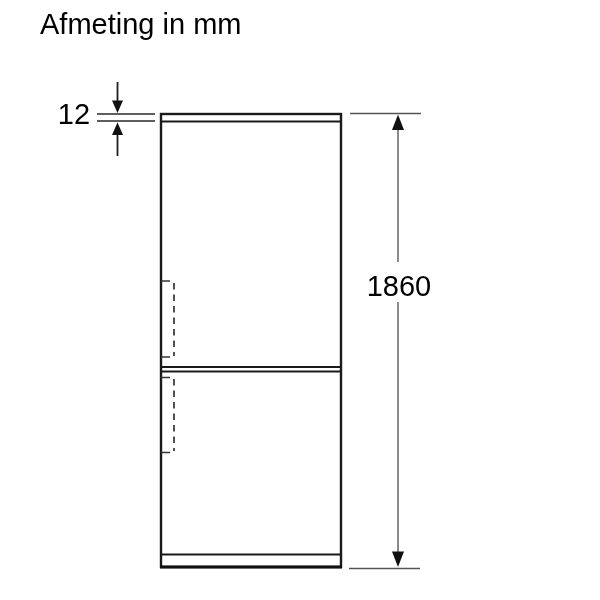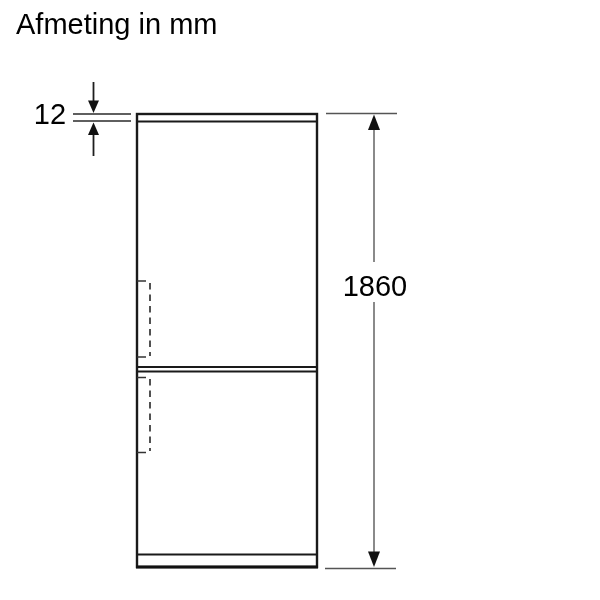--- a/index.html
+++ b/index.html
@@ -4,21 +4,21 @@
 <style>
   html, body {
     margin: 0;
     padding: 0;
     width: 600px;
     height: 600px;
     background: #ffffff;
     font-family: "Liberation Sans", sans-serif;
     overflow: hidden;
   }
-  .stage { position: relative; width: 548px; height: 600px; background: #ffffff; }
+  .stage { position: relative; width: 548px; height: 600px; background: #ffffff; margin-left: 24px; }
   svg { display: block; }
 
   
   .outline       { stroke: #1a1a1a; stroke-width: 2.4; fill: none; }
   .outline-thin  { stroke: #1a1a1a; stroke-width: 2;   fill: none; }
   .outline-thick { stroke: #111111; stroke-width: 3;   fill: none; }
 
   
   .liner-dash { stroke: #333333; stroke-width: 1.7; fill: none; stroke-dasharray: 6.5 5; }
   .liner-tick { stroke: #333333; stroke-width: 1.5; fill: none; }

